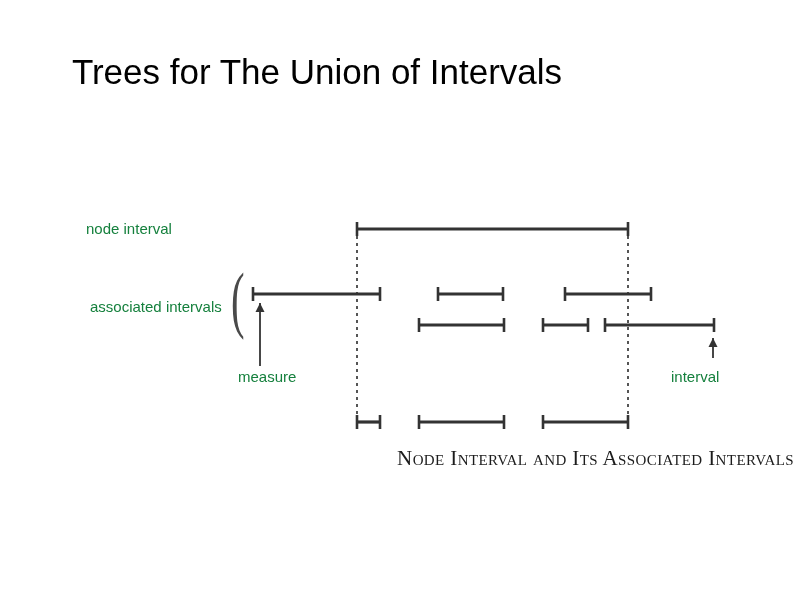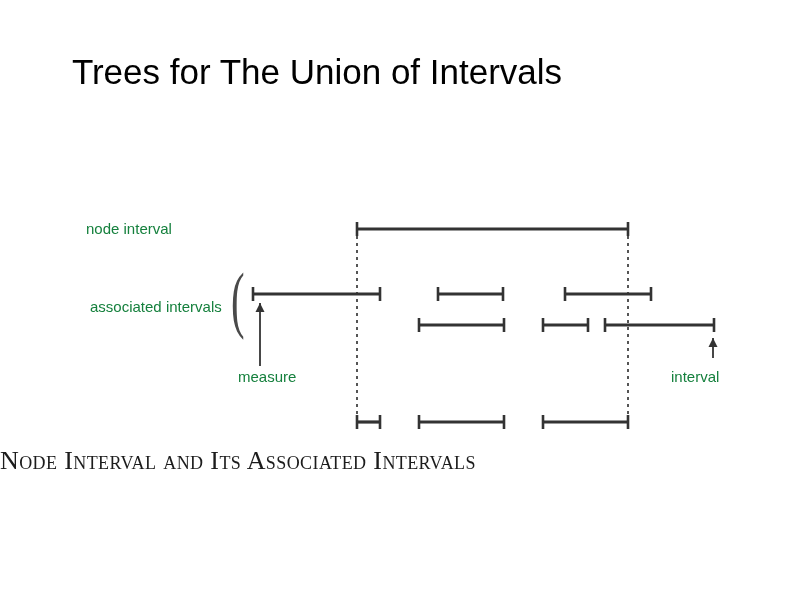--- a/index.html
+++ b/index.html
@@ -76,24 +76,24 @@
     transform: scaleX(0.55);
     transform-origin: left top;
   }
 
   
   #figure-caption {
     position: absolute;
     left: 0;
     top: 446px;
     width: 794px;
-    text-align: left;
+    text-align: right;
     font-family: "Liberation Serif", serif;
     font-variant: small-caps;
-    font-size: 26px;
+    font-size: 21px;
     letter-spacing: 0.4px;
     color: #1c1c1c;
     white-space: nowrap;
   }
 </style>
 </head>
 <body>
 
 <div id="slide-title">Trees for The Union of Intervals</div>
 

